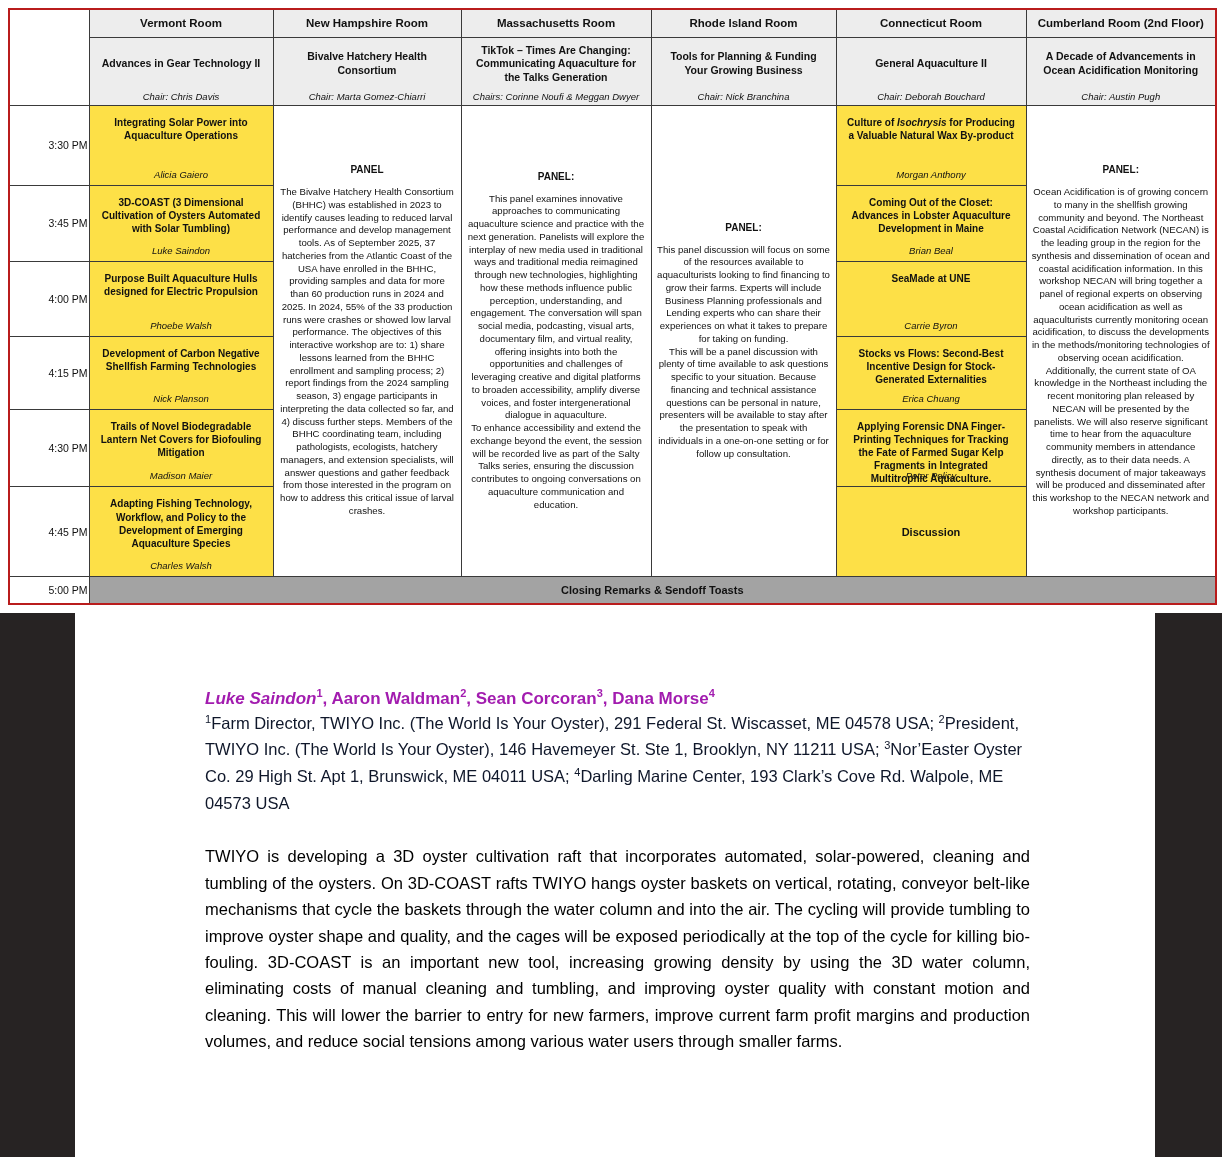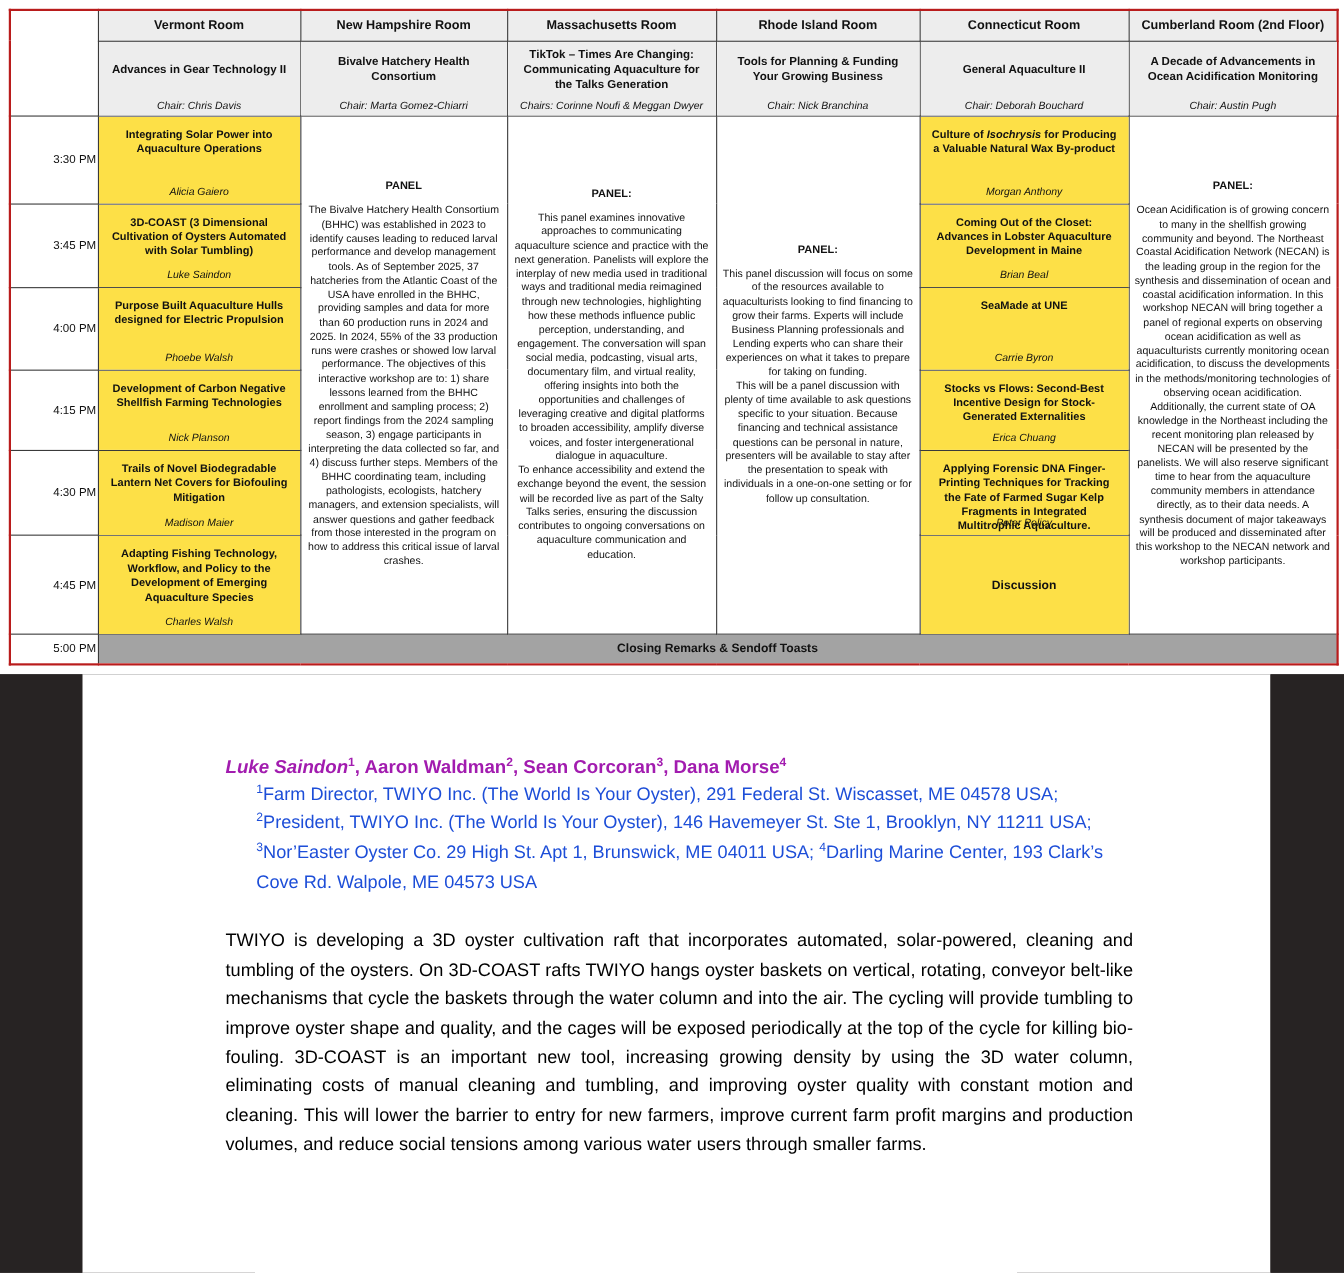--- a/index.html
+++ b/index.html
@@ -35,21 +35,21 @@
   .doc-section{display:flex;height:549px;background:#272323;}
   .bar{background:#272323;}
   .bar.left{width:75px;}
   .bar.right{width:67px;}
   .page{width:1080px;background:#fff;overflow:hidden;}
   .page-inner{padding:38px 125px 0 130px;}
   .doc-title{font-size:17.5px;font-weight:bold;line-height:1.55;color:#141414;}
   .authors{margin-top:36px;font-size:17px;font-weight:bold;color:#a21caf;}
   .authors sup{font-size:11px;}
   .au-italic{font-style:italic;}
-  .affil{font-size:16.5px;line-height:1.62;color:#1d4ed8;margin-top:1px;margin-left:28px;}
+  .affil{font-size:16.5px;line-height:1.62;color:#0f172a;margin-top:1px;}
   .affil sup{font-size:11px;}
   .abstract{margin-top:27px;font-size:16.5px;line-height:1.6;text-align:justify;color:#000000;}
 </style>
 </head>
 <body>
 
 <div class="sched-wrap">
 <table class="sched">
   <colgroup>
     <col class="c-time">

